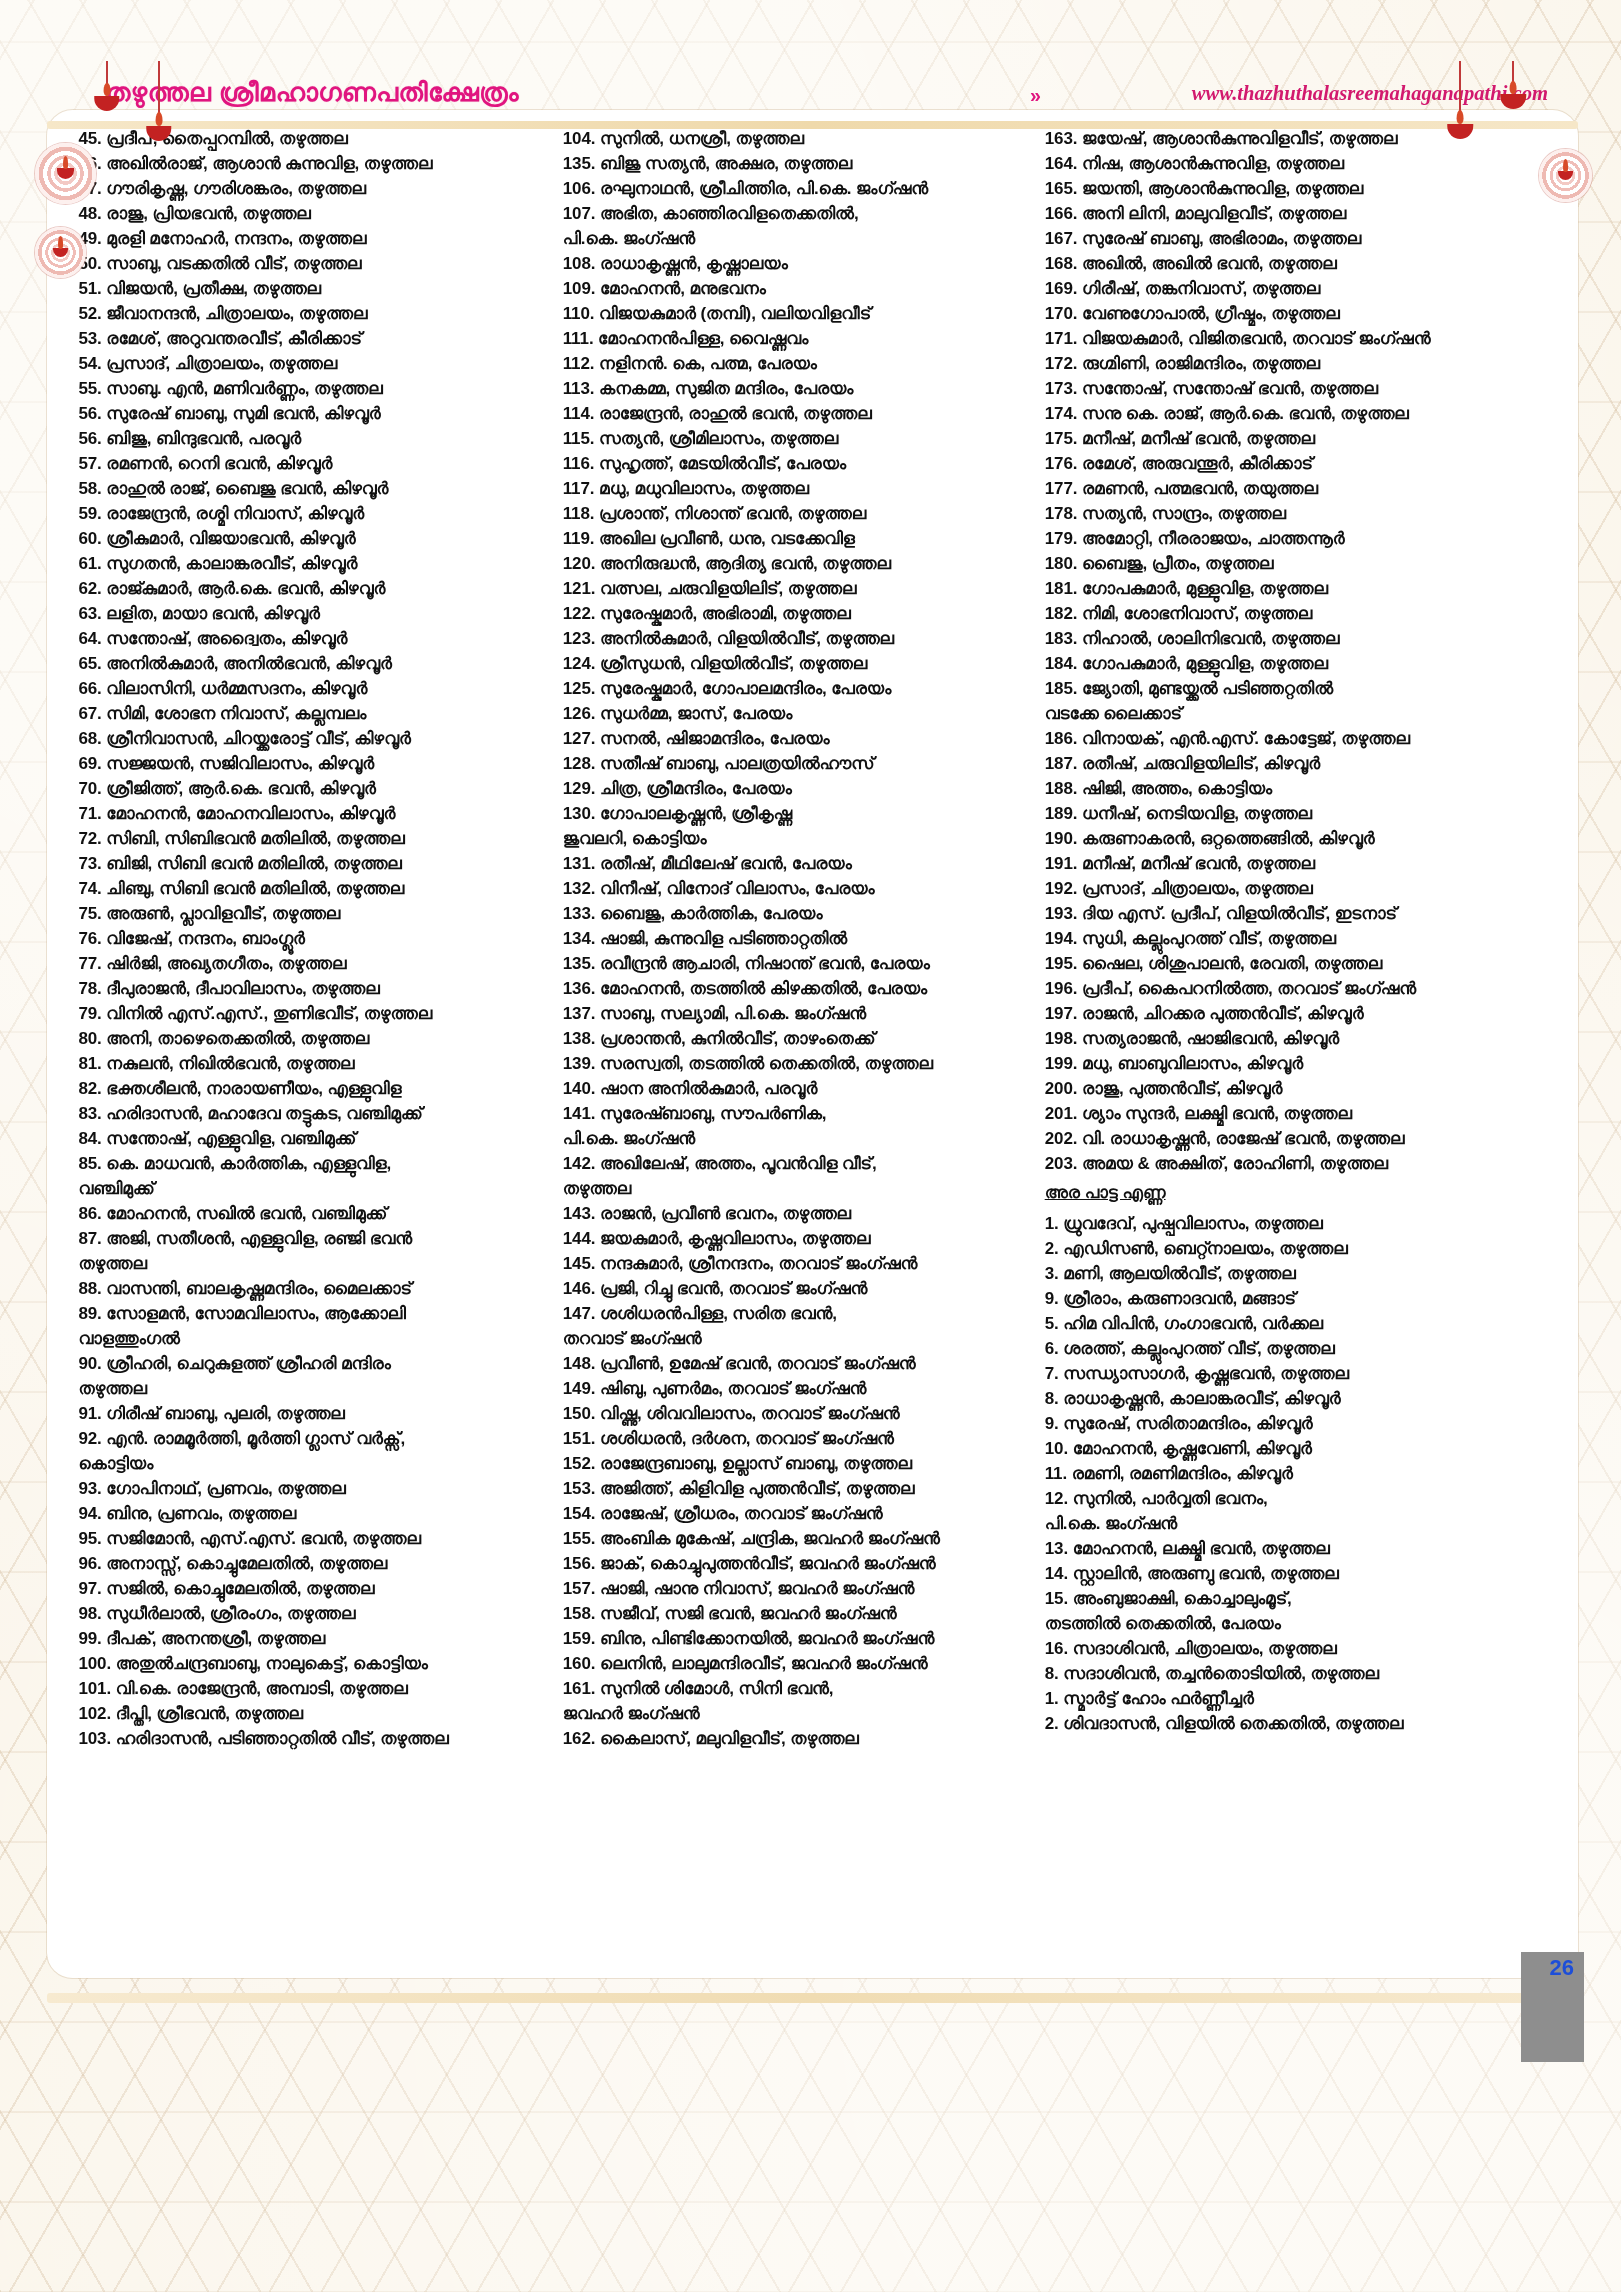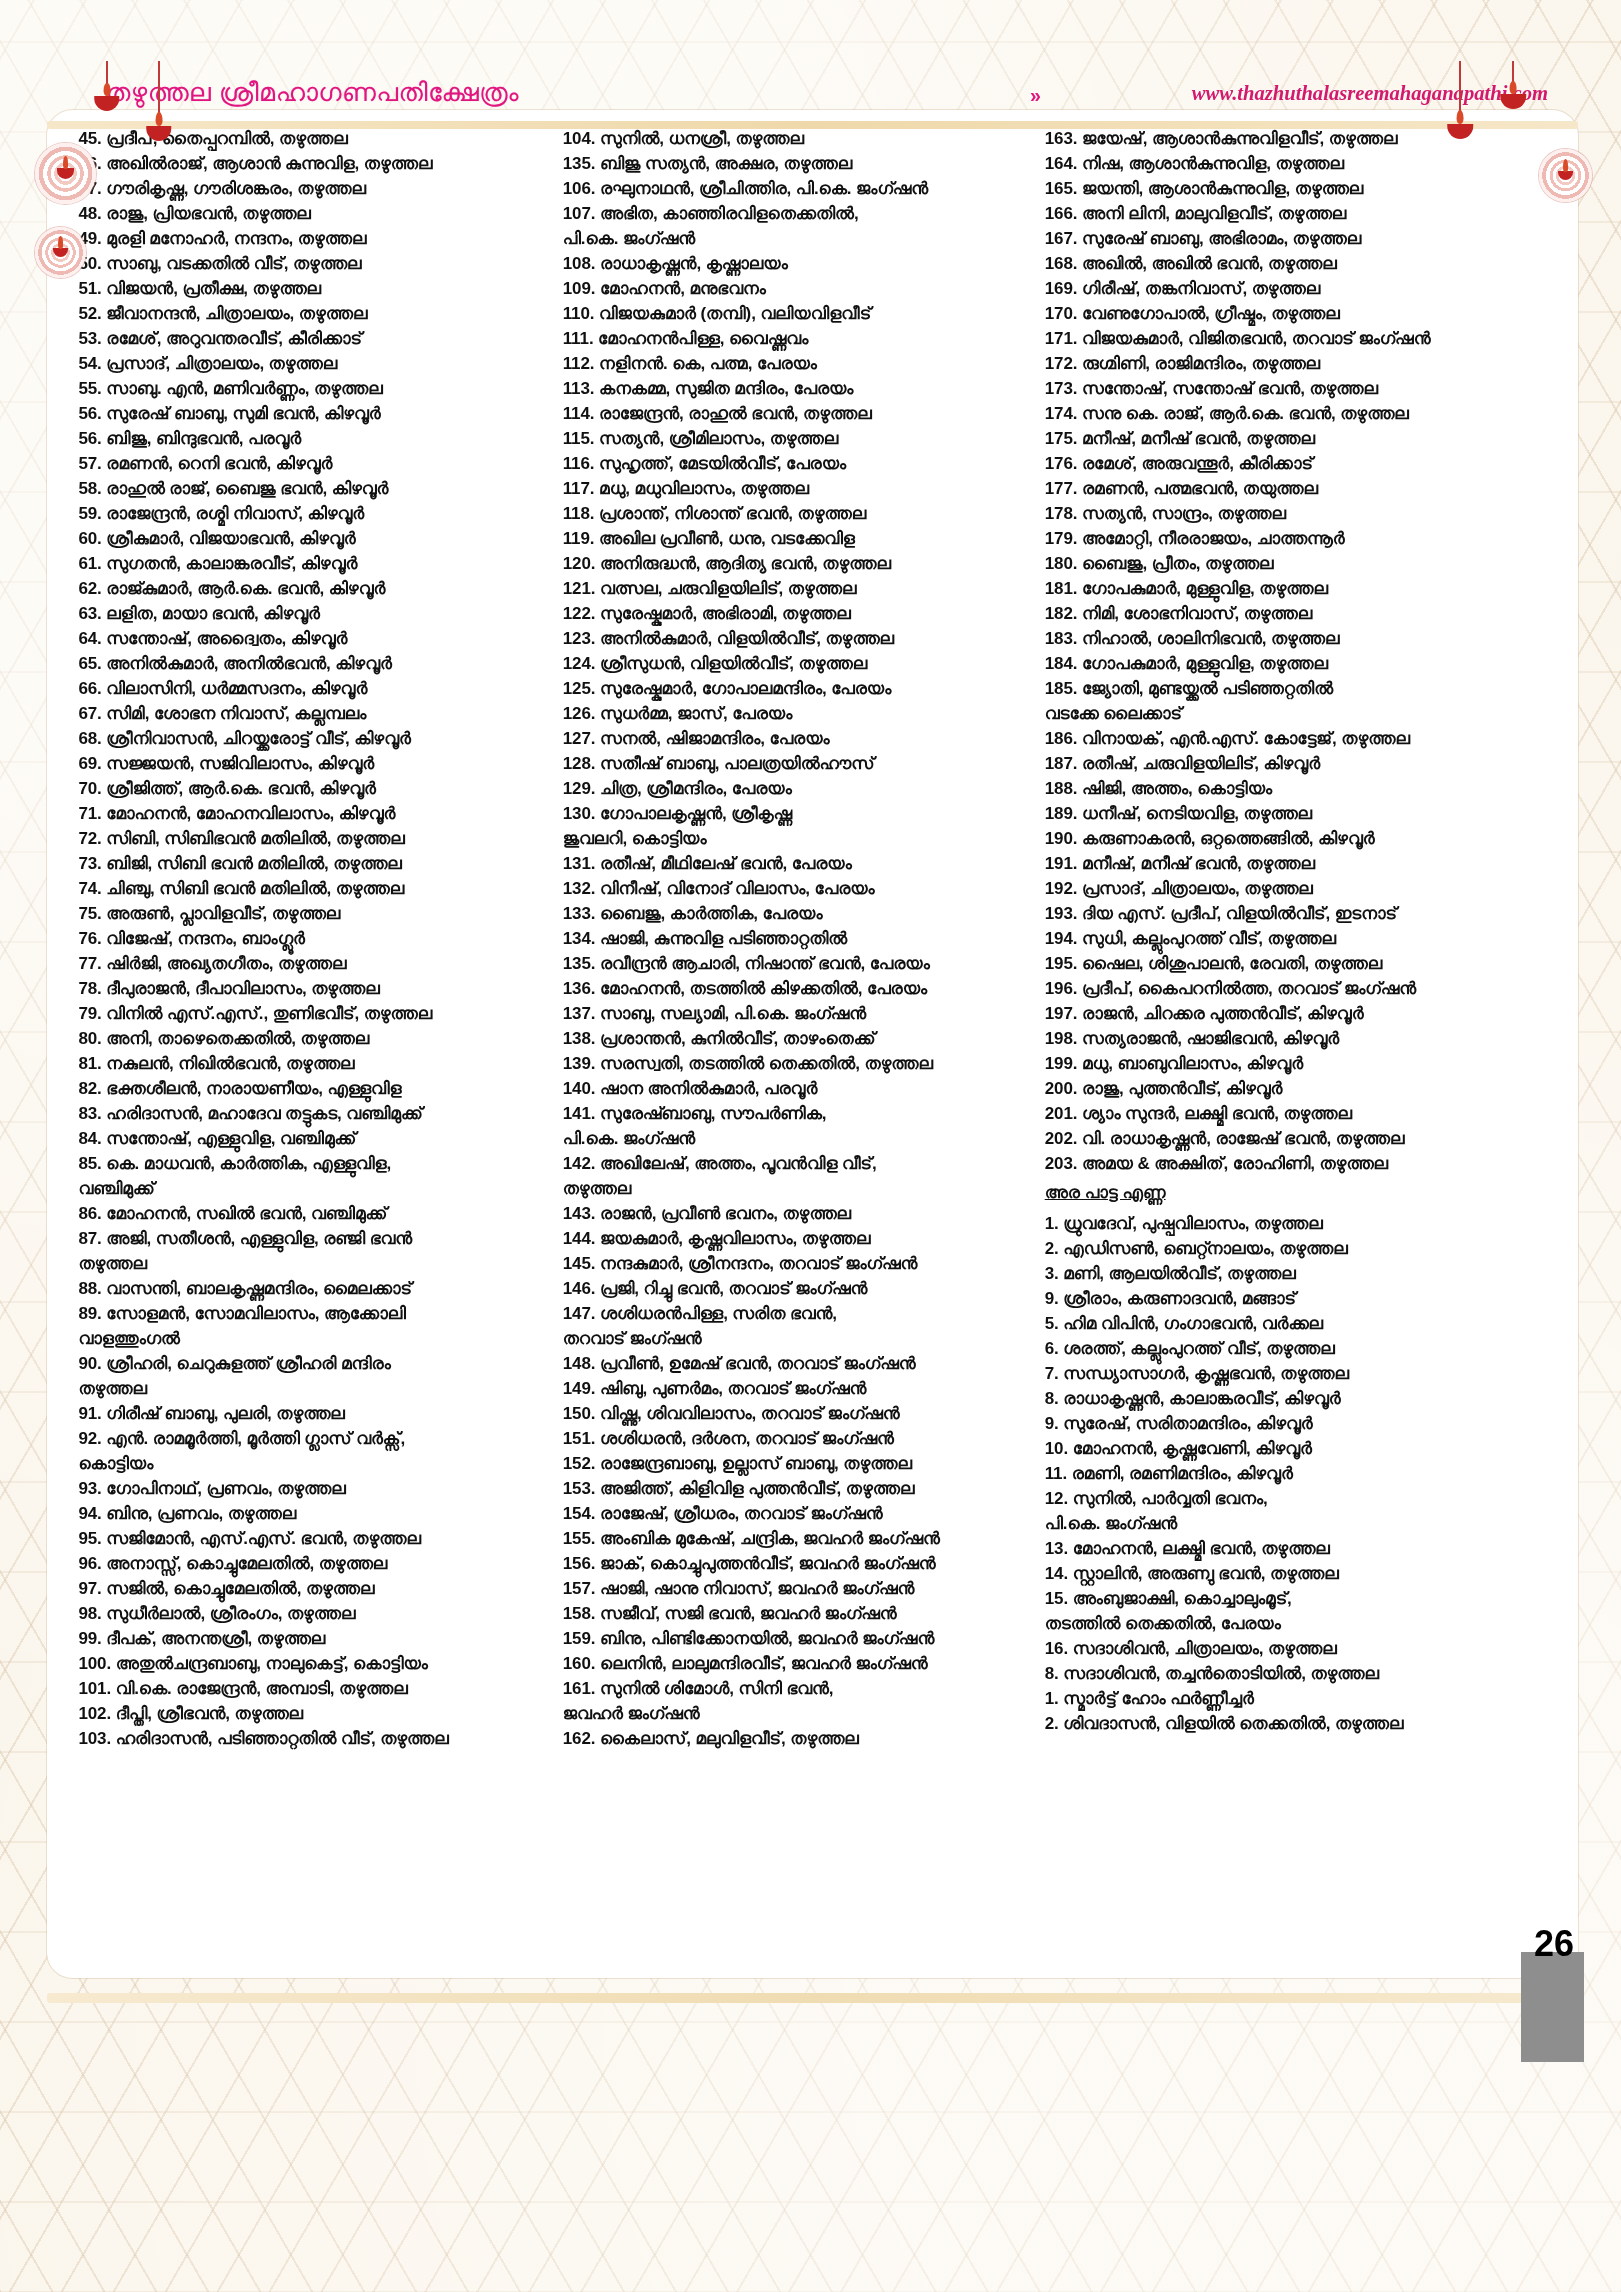--- a/index.html
+++ b/index.html
@@ -44,21 +44,21 @@
     z-index:4;
     display:flex;align-items:center;
   }
   #header-band{
     position:absolute;left:47px;right:43px;top:45px;height:7.8px;
     background:linear-gradient(90deg,#f6e7c8,#efd9ab,#f6e7c8);
     border-radius:2.9px;
   }
   #temple-title{
     position:absolute;left:106px;top:2px;
-    font-size:25.5px;font-weight:normal;
+    font-size:25.5px;font-weight:bold;
     color:#e0157f;
     letter-spacing:0.5px;
     white-space:nowrap;
     text-shadow:0 0 1px rgba(224,21,127,.4);
   }
   #site-url{
     position:absolute;right:73px;top:5.9px;
     font-family:"Liberation Serif","DejaVu Serif",serif;
     font-style:italic;font-weight:bold;
     font-size:20.6px;color:#d2196e;
@@ -136,22 +136,22 @@
   }
 
   
   #page-num-box{
     position:absolute;right:37px;bottom:231px;
     width:63px;height:110px;
     background:#8e8e8e;
     z-index:3;
   }
   #page-num{
-    position:absolute;right:47px;bottom:328px;
-    font-size:36px;font-weight:bold;color:#000000;
+    position:absolute;right:47px;bottom:312px;
+    font-size:22px;font-weight:bold;color:#1d4ed8;
     z-index:7;
   }
 
   
   #bottom-strip{
     position:absolute;left:47px;right:43px;bottom:290px;height:9.8px;
     background:linear-gradient(90deg,#f7ead0,#f0dcb2,#f7ead0);
     z-index:3;border-radius:2.9px;
   }
 </style>

